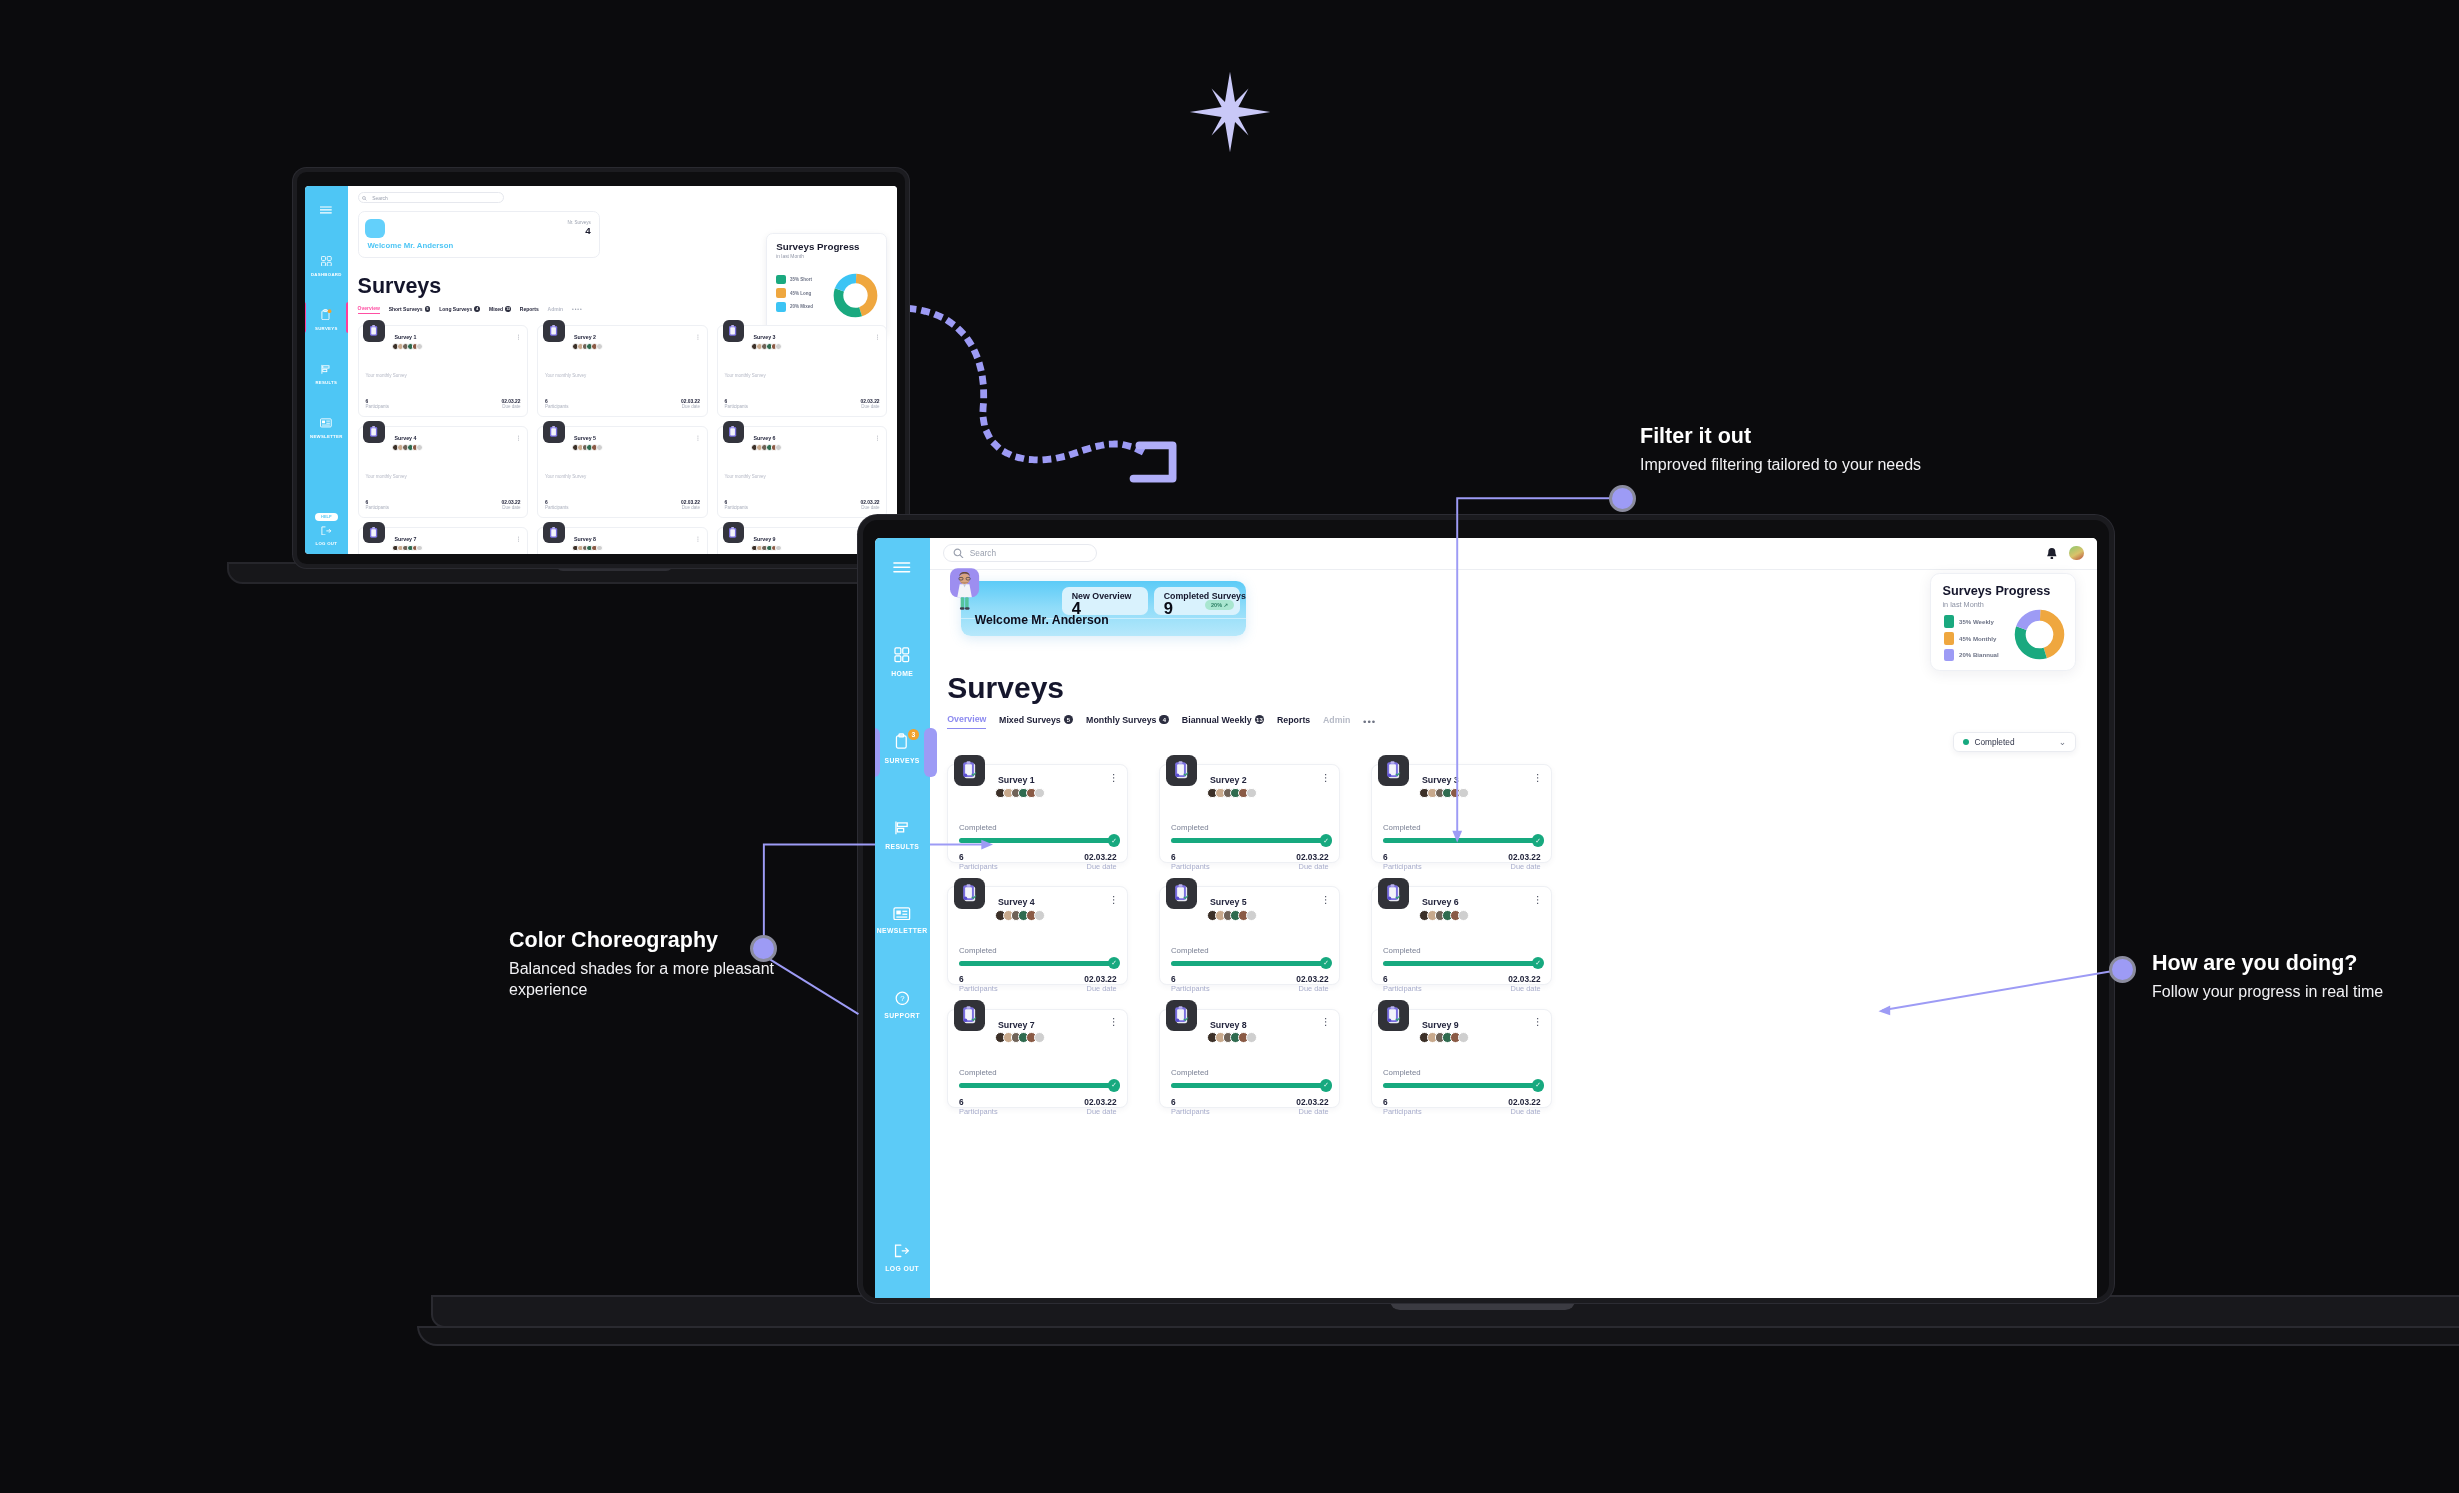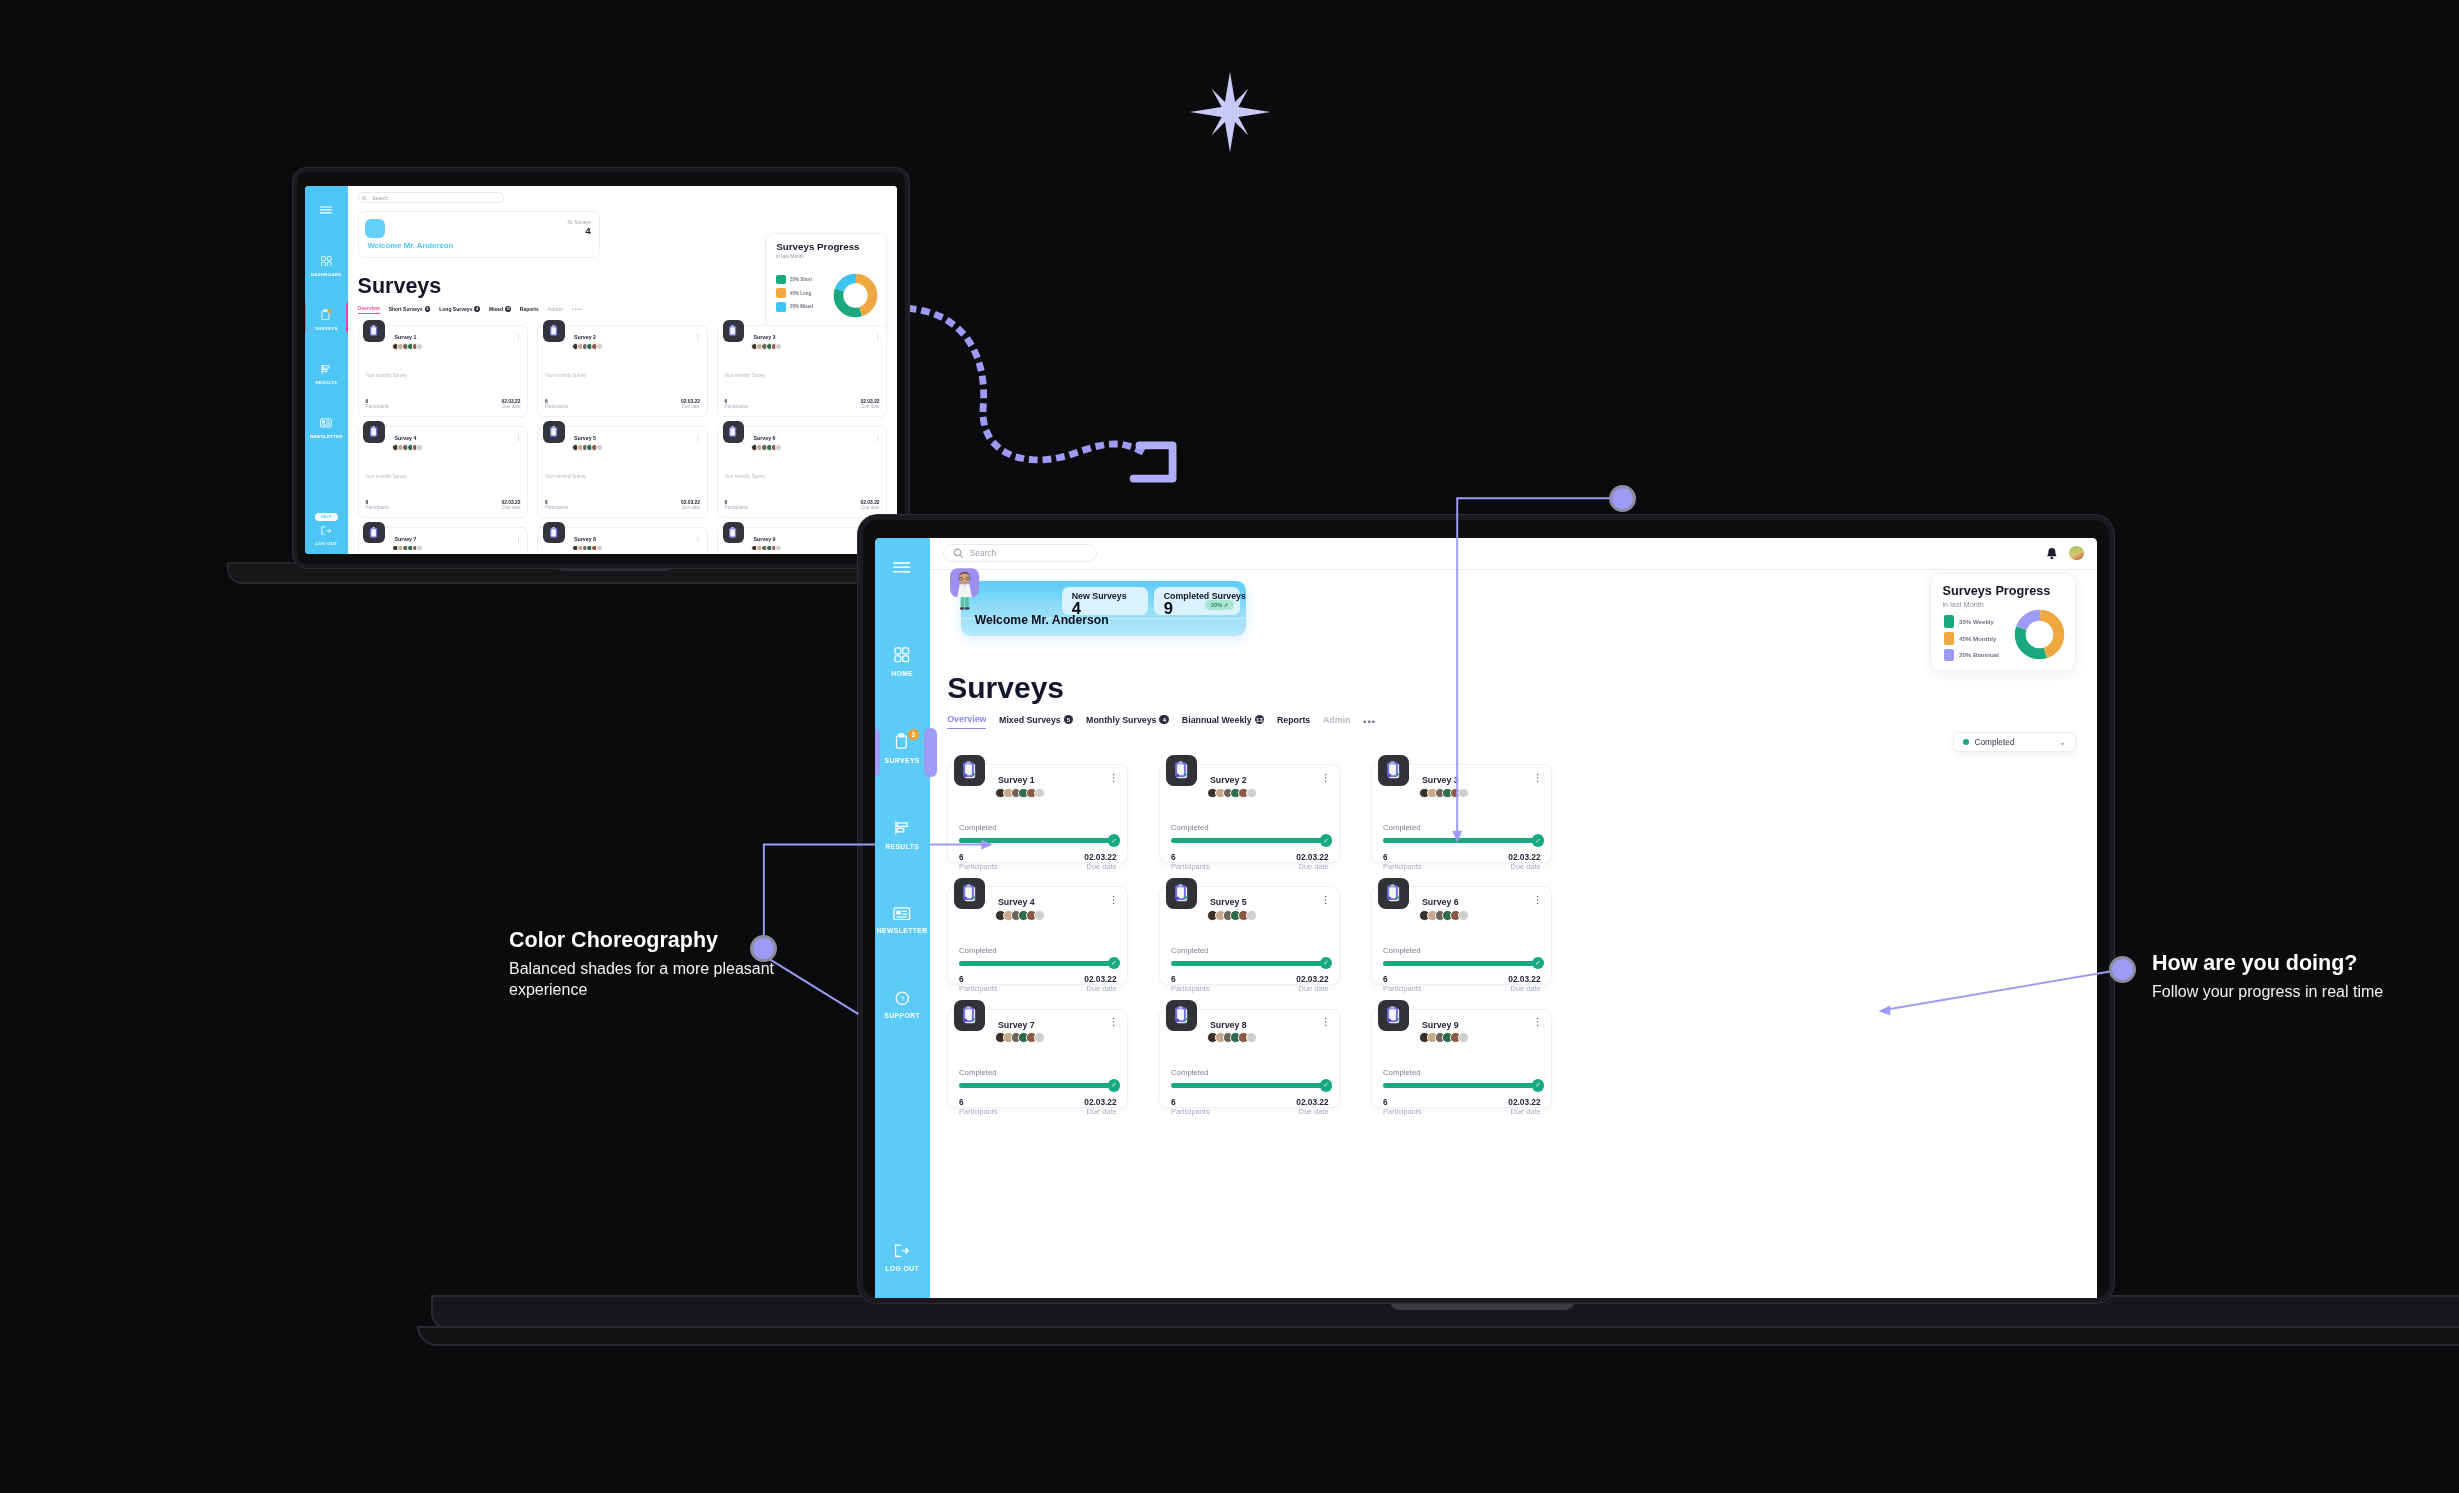--- a/index.html
+++ b/index.html
@@ -736,21 +736,21 @@
                 <rect x="9.2" y="9.6" width="4.2" height="2.6" rx="1.1" fill="none" stroke="#33343d" stroke-width="0.7"></rect>
                 <rect x="16.6" y="9.6" width="4.2" height="2.6" rx="1.1" fill="none" stroke="#33343d" stroke-width="0.7"></rect>
                 <path d="M10 16.6 L20 16.6 L22.5 30 L7.5 30 Z" fill="#f3f4f8"></path>
                 <path d="M13.6 16.6 L15 20 L16.4 16.6" fill="#bfc7d6"></path>
                 <rect x="11" y="30" width="3.6" height="11" rx="1.1" fill="#55c39d"></rect>
                 <rect x="15.6" y="30" width="3.6" height="11" rx="1.1" fill="#55c39d"></rect>
                 <rect x="10.2" y="40.4" width="4.8" height="2.4" rx="1.1" fill="#3f4150"></rect>
                 <rect x="15.4" y="40.4" width="4.8" height="2.4" rx="1.1" fill="#3f4150"></rect>
               </svg>
               <div class="wc-stat" id="stat-new">
-                <div class="k">New Surveys</div>
+                <div class="k">New Overview</div>
                 <div class="v">4</div>
               </div>
               <div class="wc-stat" id="stat-completed">
                 <div class="k">Completed Surveys</div>
                 <div class="v">9</div>
                 <div class="wc-chip">
                   <span>20%</span> ↗
                 </div>
               </div>
               <div class="wc-line"></div>
@@ -1161,20 +1161,24 @@
     <path d="M1006 861 L1018 866 L1006 871" fill="#9d9bf5"></path>
     <path d="M783 980 L880 1040" fill="none" stroke="#9d9bf5" stroke-width="2"></path>
     <path d="M2177 994 L1930 1036" fill="none" stroke="#9d9bf5" stroke-width="2"></path>
     <path d="M1938 1031 L1926 1037 L1938 1041" fill="#9d9bf5"></path>
   </svg>
 
   <div class="pin" id="pin-filter"></div>
   <div class="pin" id="pin-color"></div>
   <div class="pin" id="pin-progress"></div>
 
+  <div class="callout" id="callout-filter">
+    <h4>Filter it out</h4>
+    <p>Improved filtering tailored to your needs</p>
+  </div>
   <div class="callout" id="callout-progress">
     <h4>How are you doing?</h4>
     <p>Follow your progress in real time</p>
   </div>
   <div class="callout" id="callout-color">
     <h4>Color Choreography</h4>
     <p>Balanced shades for a more pleasant experience</p>
   </div>
 
 </div>

